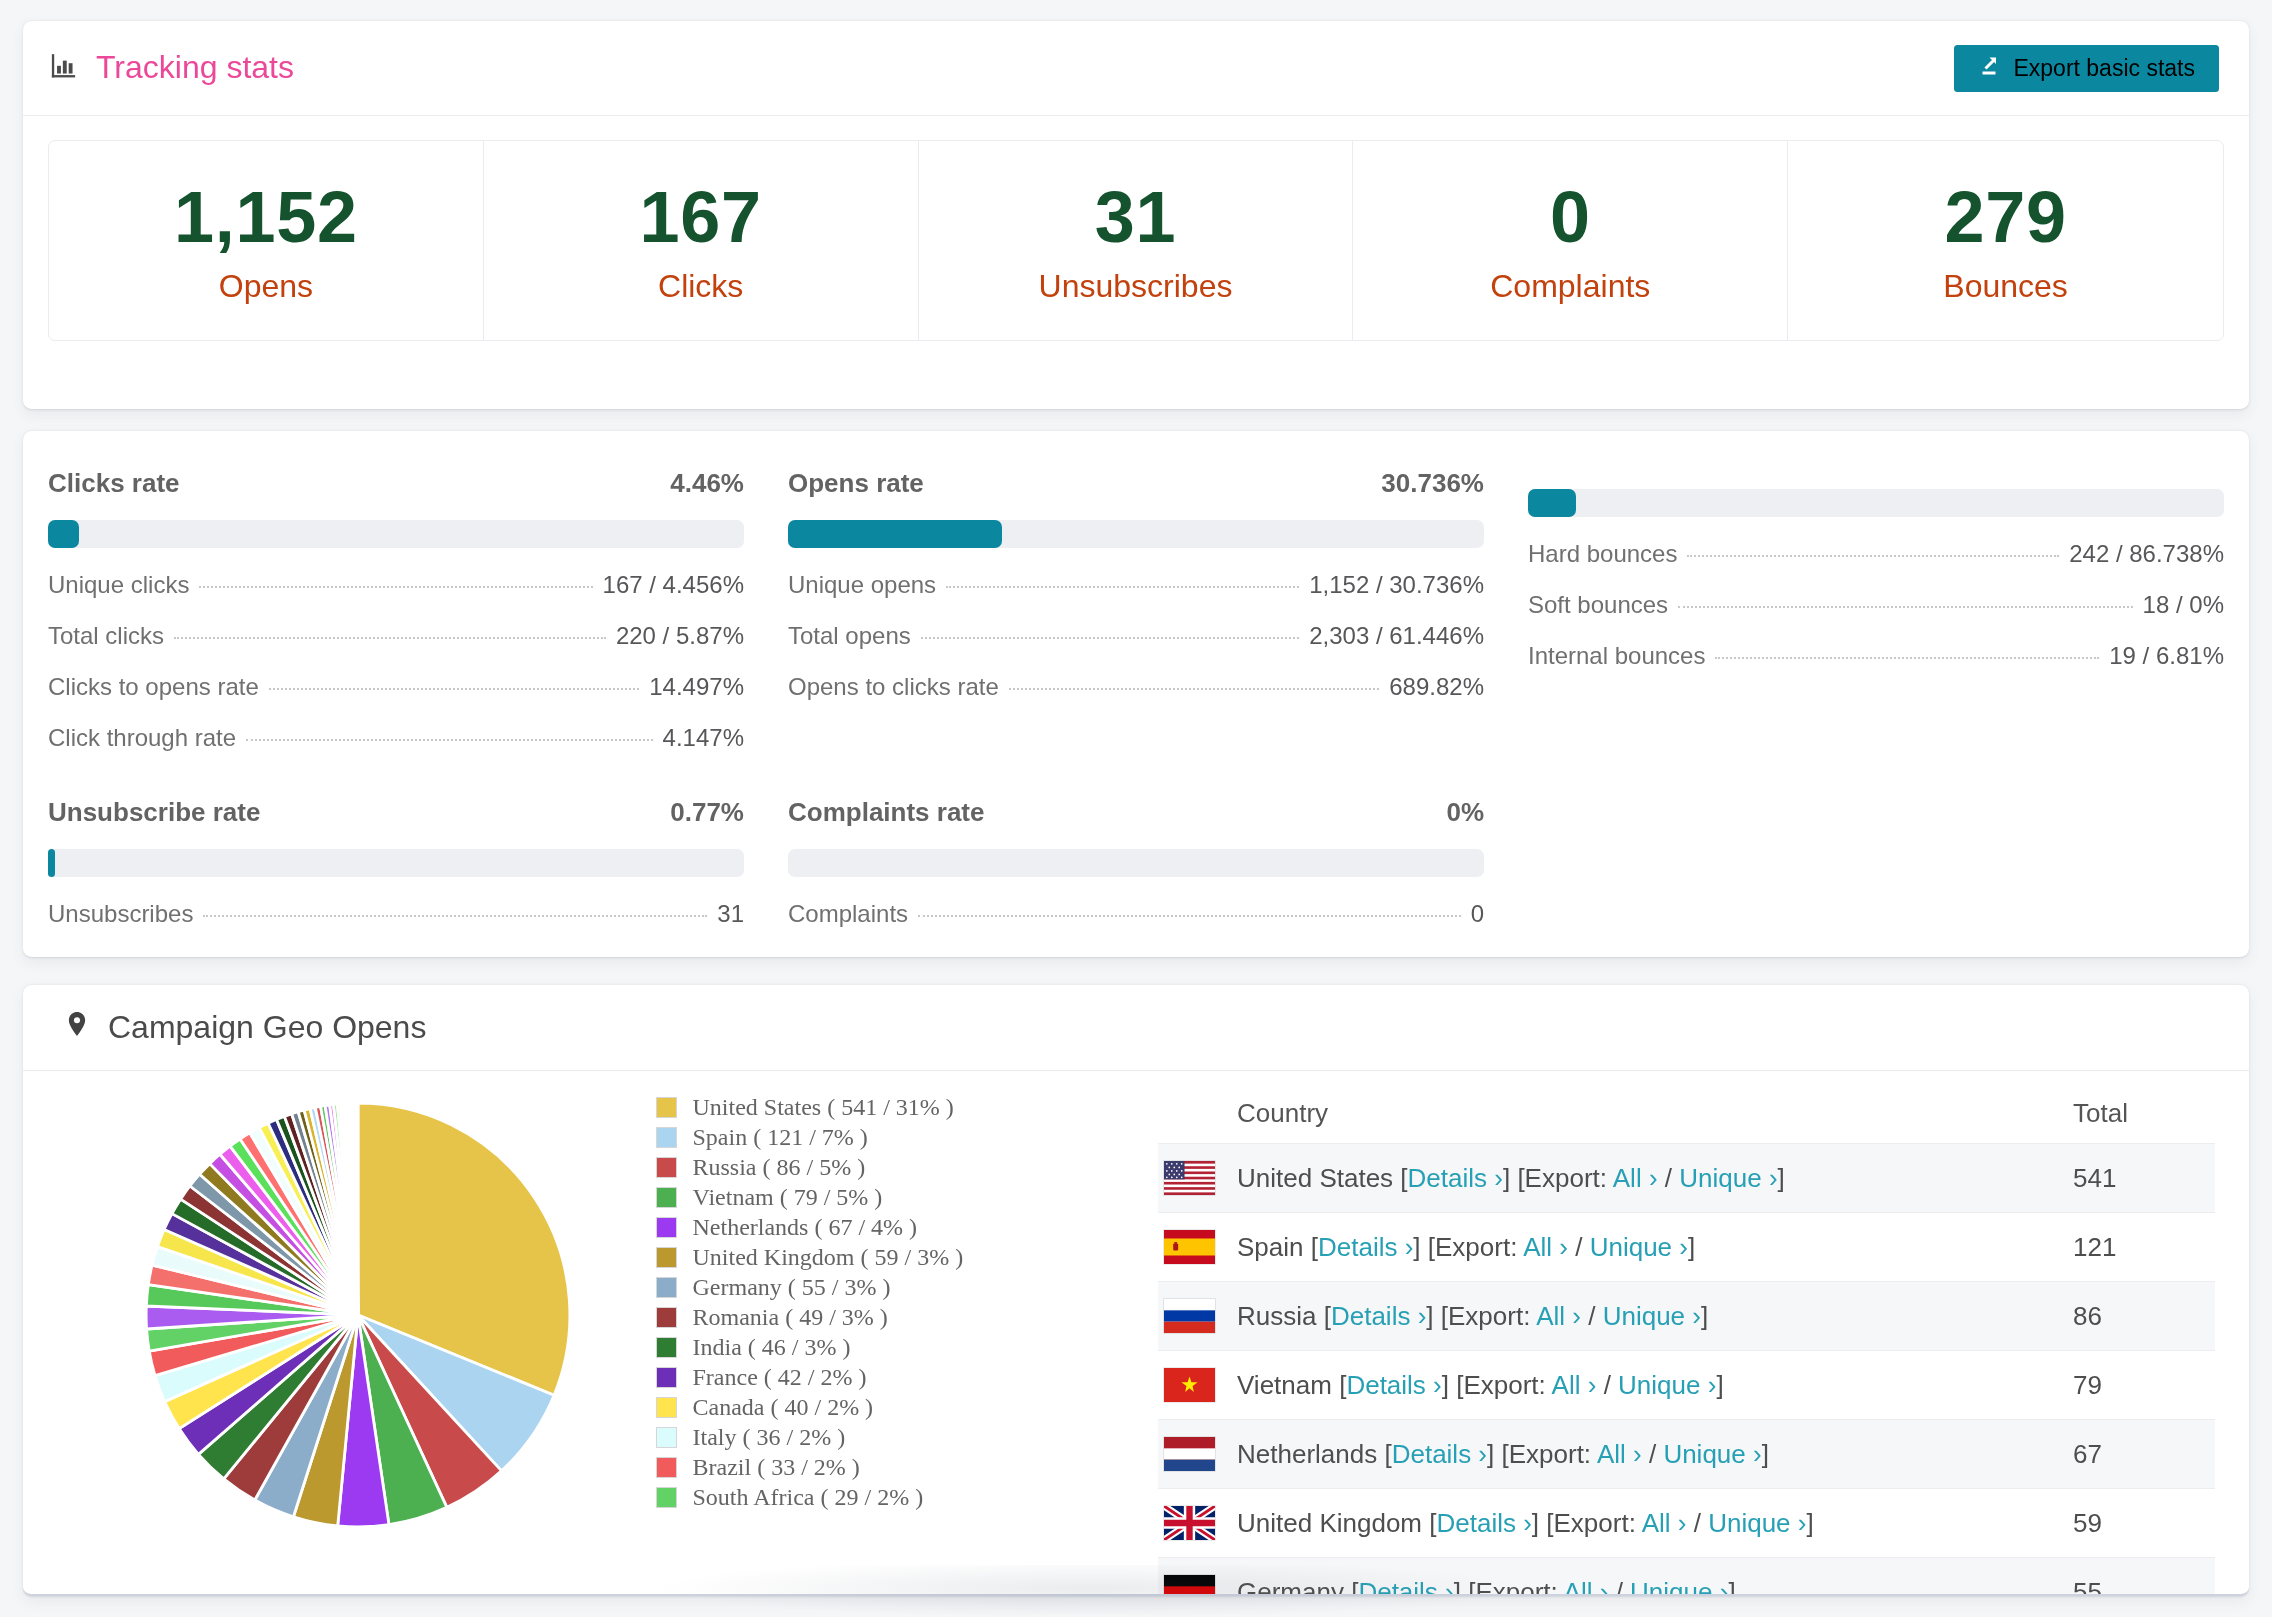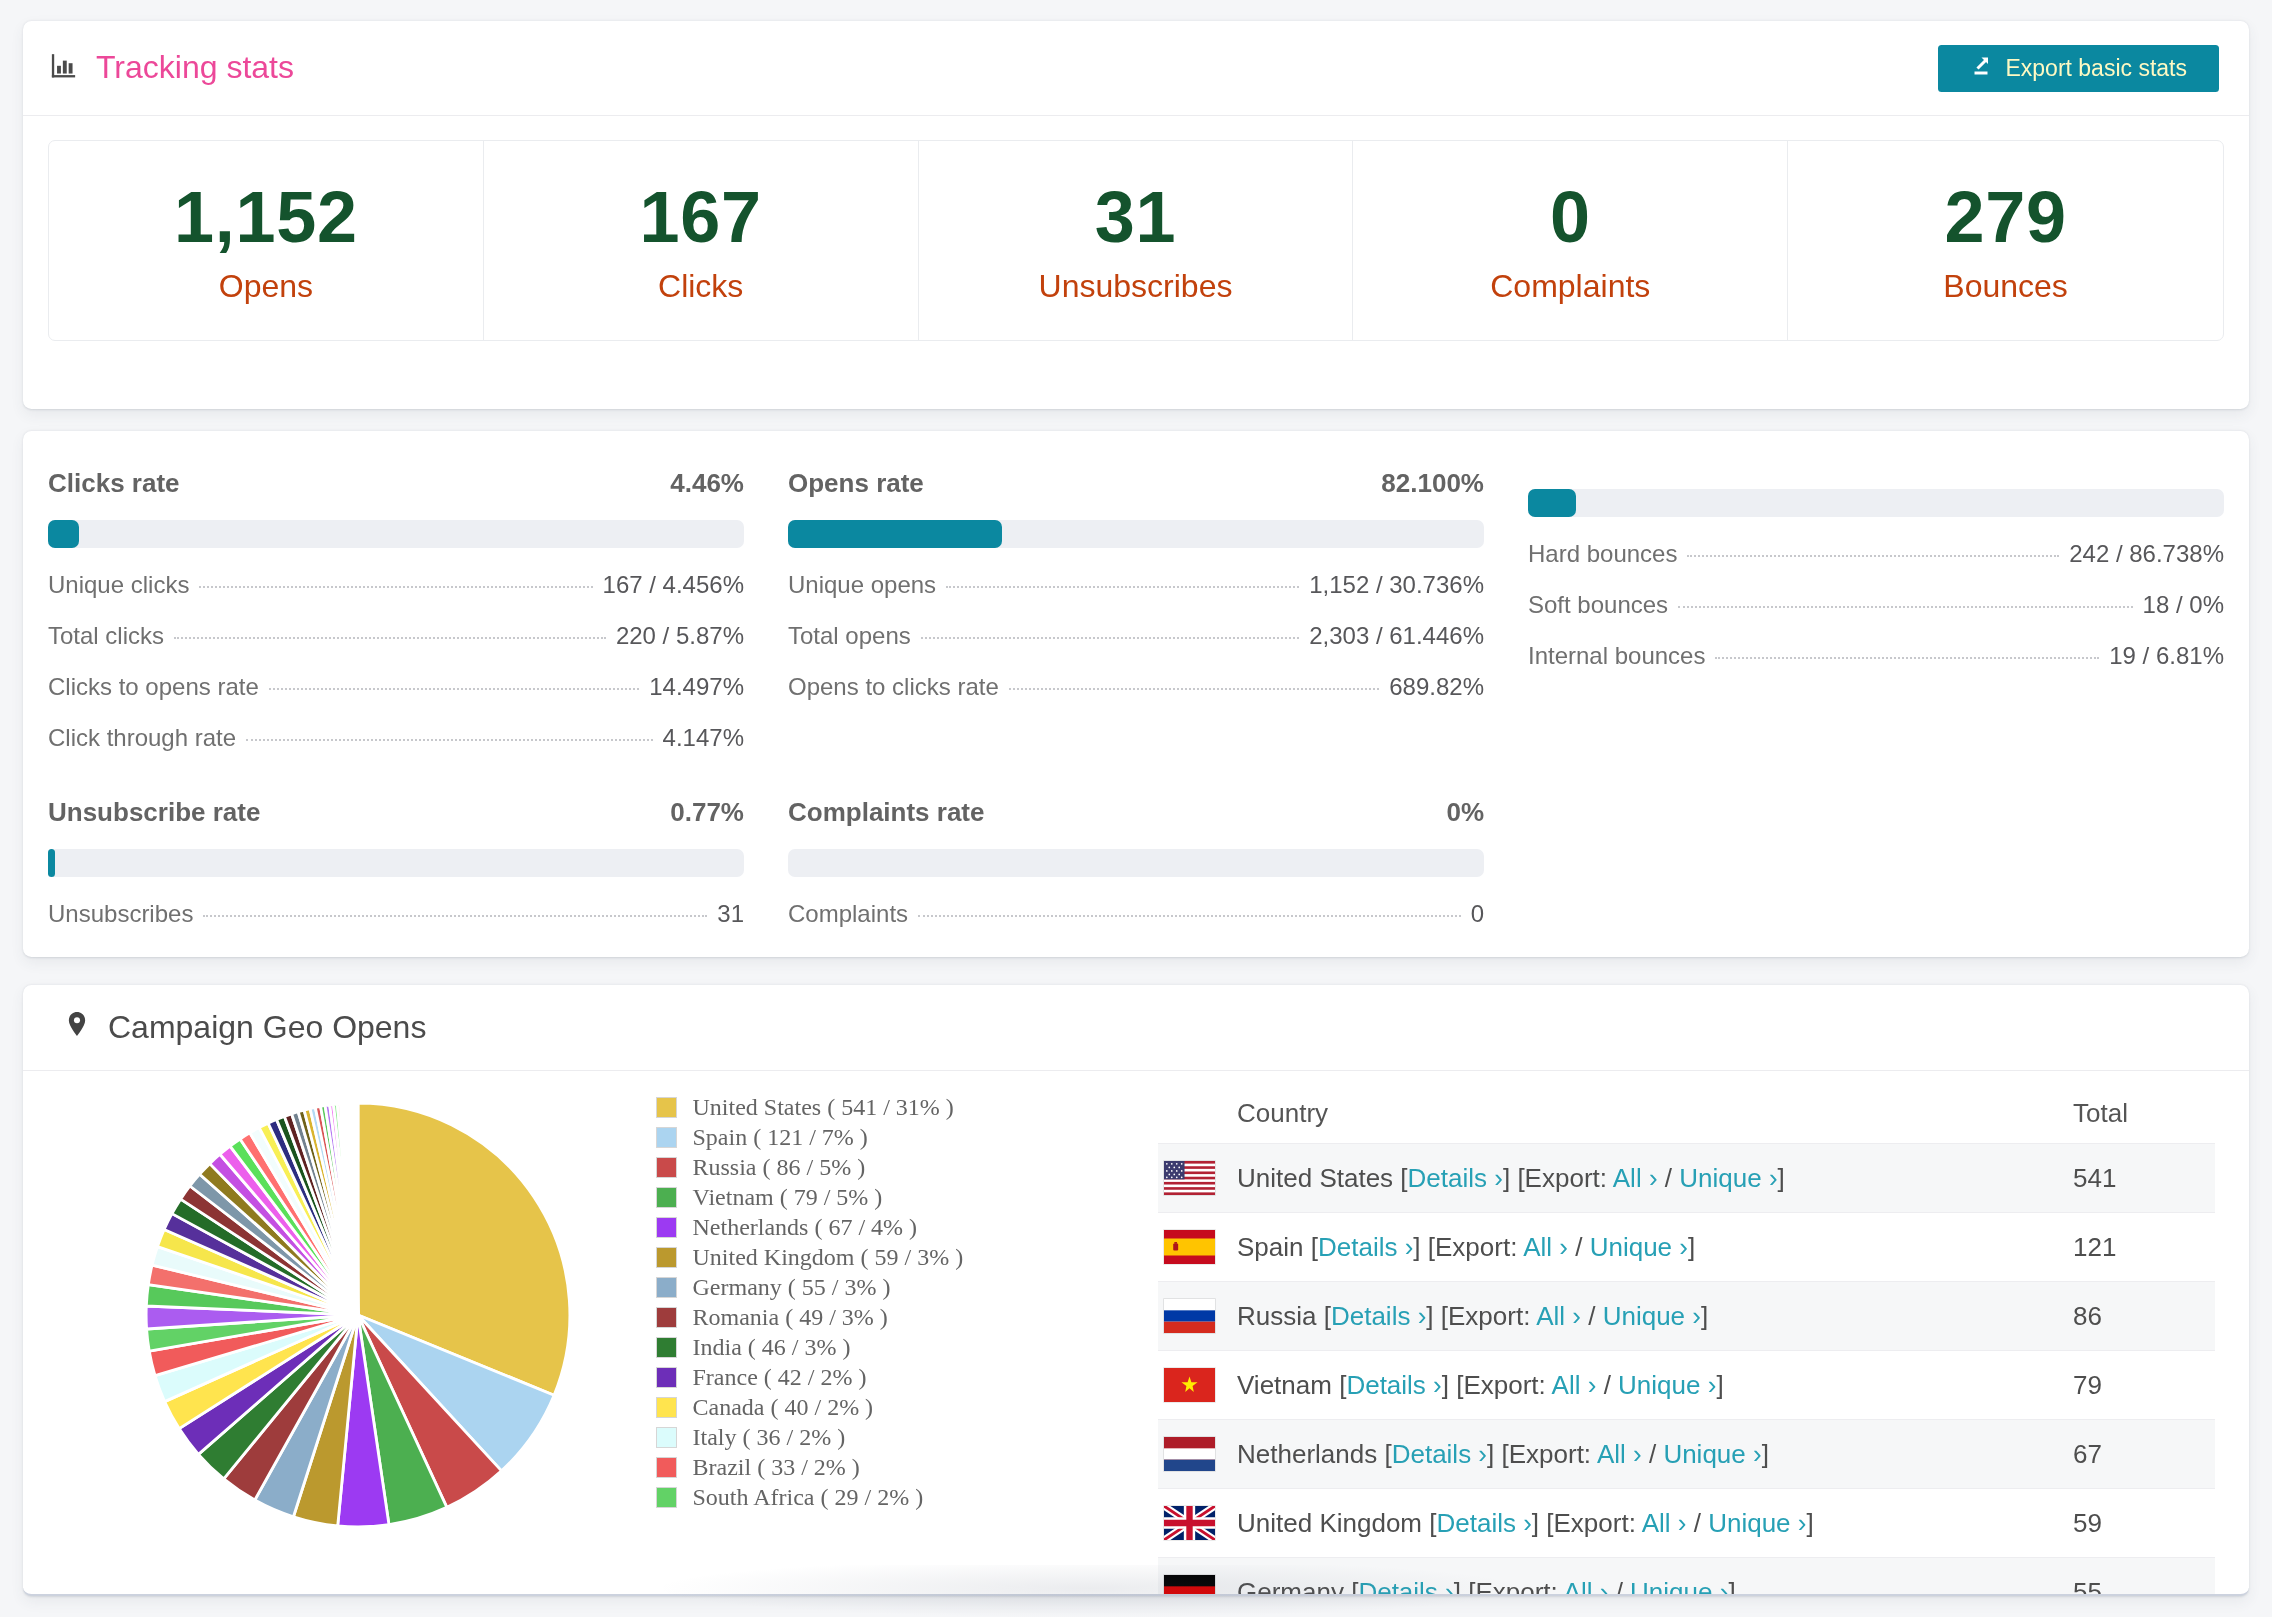--- a/index.html
+++ b/index.html
@@ -6,22 +6,22 @@
     font-family:"Liberation Sans","DejaVu Sans",sans-serif;overflow:hidden;color:#4e4e4e;}
   .card{position:absolute;left:23px;width:2226px;background:#fff;border-radius:8.5px;
     box-shadow:0 0.7px 2.1px rgba(60,70,90,.14),0 5.6px 14px rgba(60,70,90,.07);}
   #card-tracking{top:21px;height:388px;}
   #card-rates{top:431px;height:526px;}
   #card-geo{top:985px;height:609px;overflow:hidden;border-bottom:2.1px solid #ccd2de;}
 
   .card-header{display:flex;align-items:center;justify-content:space-between;height:94px;
     padding:0 30px 0 25px;border-bottom:1.4px solid #ececef;}
   .card-title{display:flex;gap:17px;font-size:32px;color:#ec4899;}
-  .btn{display:inline-flex;align-items:center;gap:11.3px;background:#0b88a0;color:#fef9c3;
-    font-size:23px;height:47px;padding:0 32px;border:none;border-radius:3.5px;cursor:pointer;
+  .btn{display:inline-flex;align-items:center;gap:11.3px;background:#0b88a0;color:#000000;
+    font-size:23px;height:47px;padding:0 24px;border:none;border-radius:3.5px;cursor:pointer;
     font-family:inherit;}
 
   
   .stats-box{position:absolute;left:25px;right:25px;top:119px;height:199px;
     border:1.4px solid #eaecef;border-radius:7px;display:grid;grid-template-columns:repeat(5,1fr);}
   .stat-cell{border-right:1.4px solid #eaecef;display:flex;flex-direction:column;
     align-items:center;justify-content:center;gap:10px;}
   .stat-cell:last-child{border-right:none;}
   .stat-value{font-size:72px;font-weight:bold;color:#14532d;letter-spacing:0.7px;}
   .stat-label{font-size:32px;color:#c2410c;}
@@ -147,21 +147,21 @@
      </div>
           <div class="rate-row">
        <span>Click through rate</span>
        <span class="leader"></span>
        <span class="rate-val">4.147%</span>
      </div>
      </section>
         <section class="rate-sec sec1">
        <div class="rate-head">
          <span>Opens rate</span>
-         <span>82.100%</span>
+         <span>30.736%</span>
        </div>
        <div class="rate-bar">
          <div class="rate-fill" style="width:30.736%"></div>
        </div>
           <div class="rate-row">
        <span>Unique opens</span>
        <span class="leader"></span>
        <span class="rate-val">1,152 / 30.736%</span>
      </div>
           <div class="rate-row">

